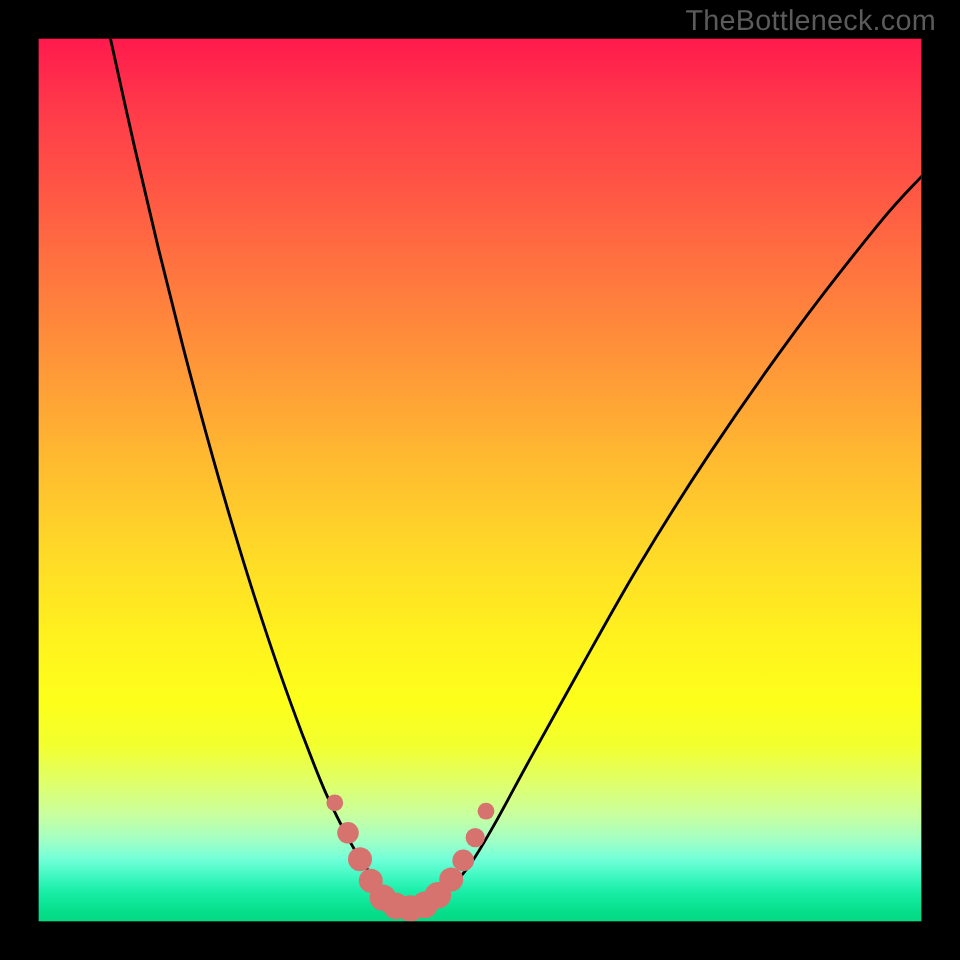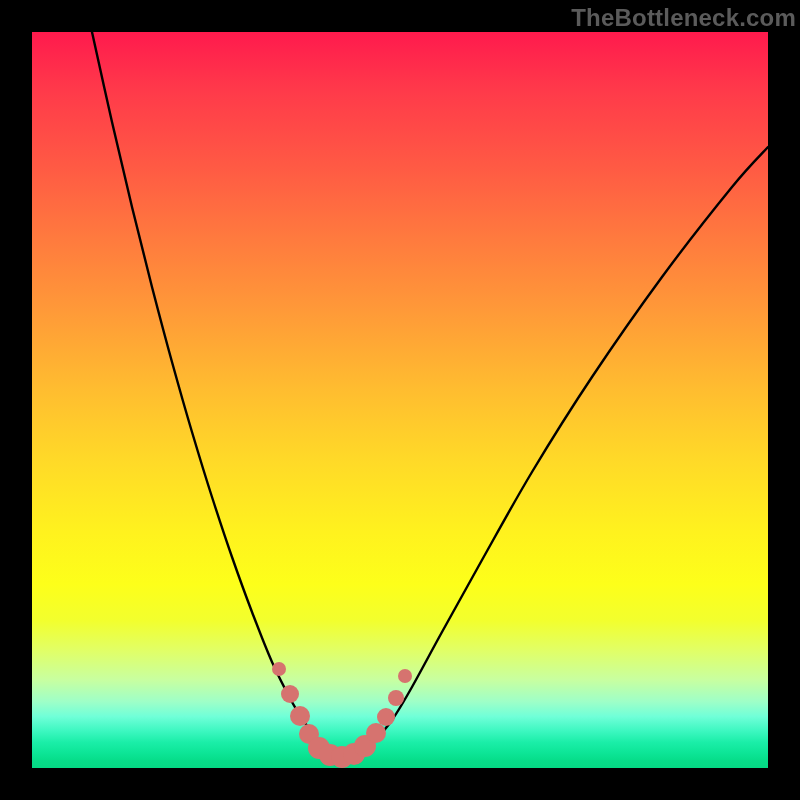--- a/index.html
+++ b/index.html
@@ -58,24 +58,24 @@
   svg.curve {
     position: absolute;
     top: 0;
     left: 0;
     width: 100%;
     height: 100%;
   }
   .watermark {
     position: absolute;
     top: 4px;
-    right: 4px;
+    right: 20px;
     color: #5b5b5b;
     font-size: 24px;
-    font-weight: 700;
+    font-weight: 400;
     letter-spacing: 0.2px;
     user-select: none;
   }
 </style>
 </head>
 <body>
 
 <div class="frame">
   <div class="plot">
     <div class="gradient"></div>

